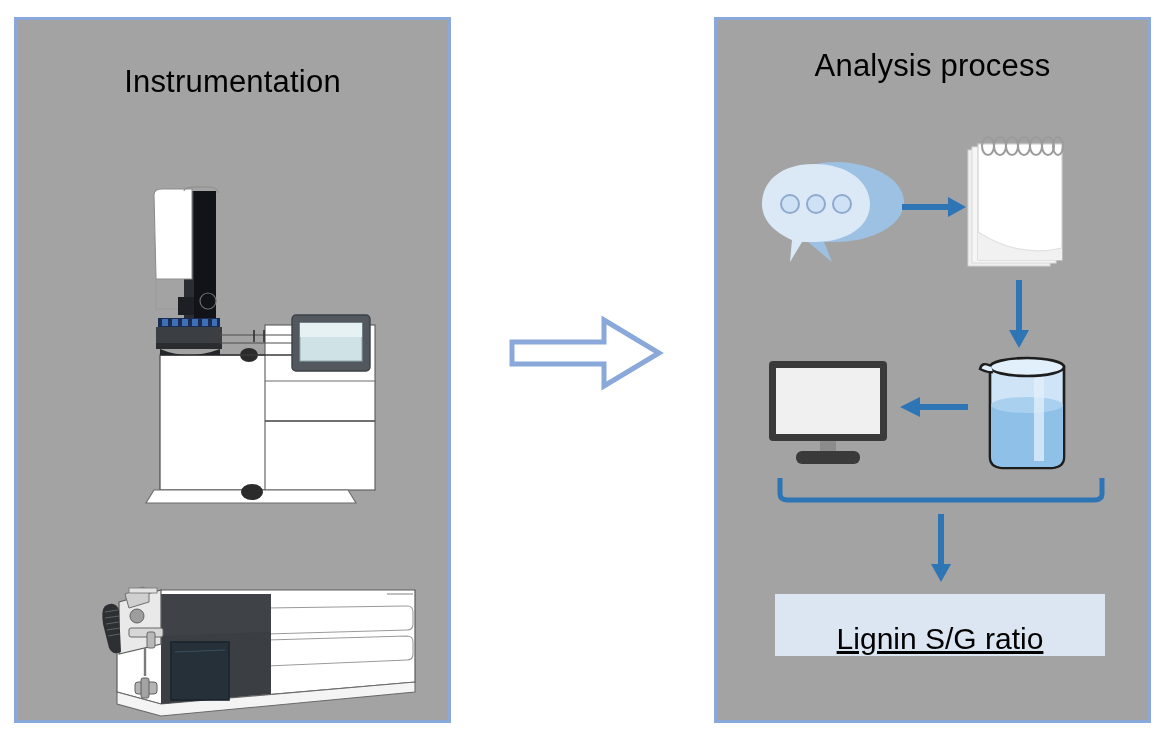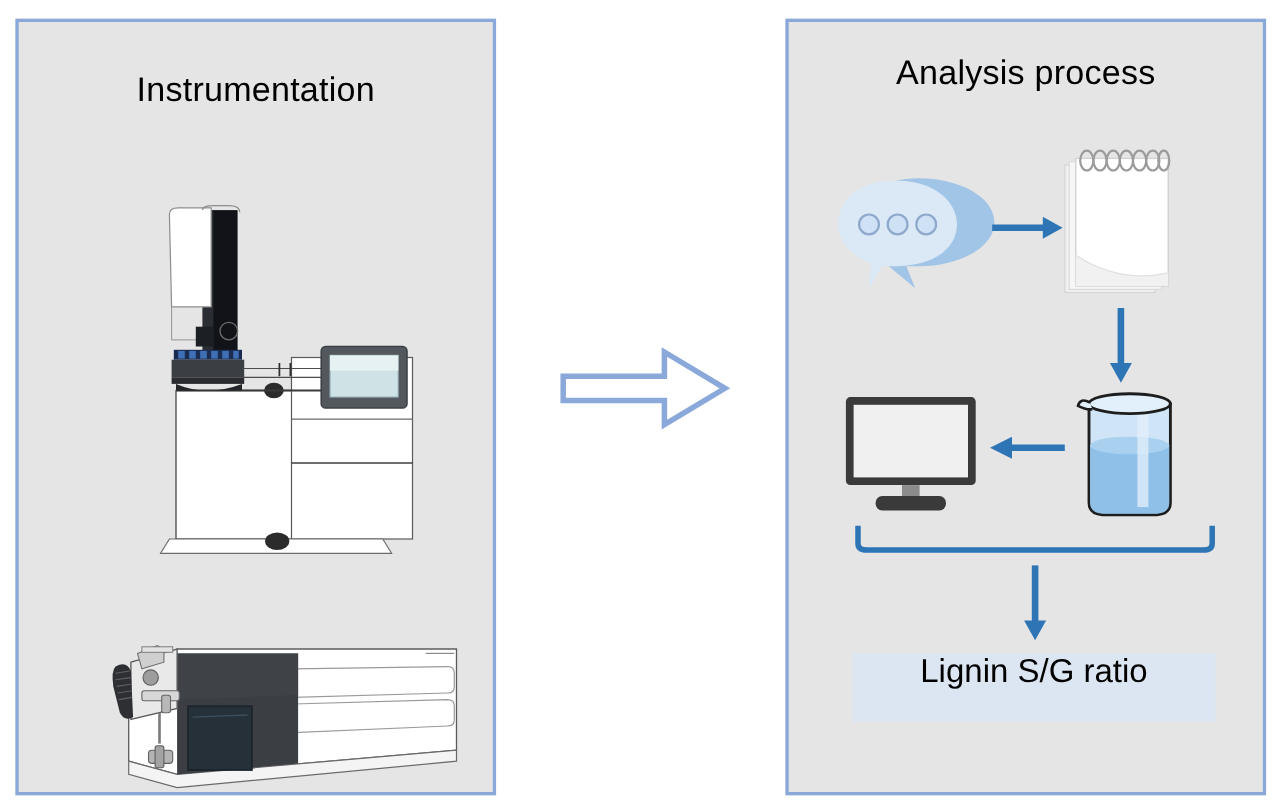--- a/index.html
+++ b/index.html
@@ -10,21 +10,21 @@
   body {
     width: 1167px;
     height: 737px;
     position: relative;
     font-family: "Liberation Sans", sans-serif;
     overflow: hidden;
   }
 
   .panel {
     position: absolute;
-    background: #e5e5e5;
+    background: #a3a3a3;
     border: 3px solid #8aa9da;
     box-sizing: border-box;
   }
   #panel-instrumentation {
     left: 14px;
     top: 17px;
     width: 437px;
     height: 706px;
   }
   #panel-analysis {
@@ -139,22 +139,23 @@
     height: 72px;
   }
   #result-box {
     position: absolute;
     left: 775px;
     top: 594px;
     width: 330px;
     height: 62px;
     background: #dce6f2;
     display: flex;
-    align-items: flex-start;
+    align-items: flex-end;
     justify-content: center;
+    text-decoration: underline;
   }
   #result-label {
     font-size: 30px;
     color: #000000;
     font-family: "Liberation Sans", sans-serif;
     white-space: nowrap;
   }
   svg { display: block; overflow: visible; }
 </style>
 </head>

